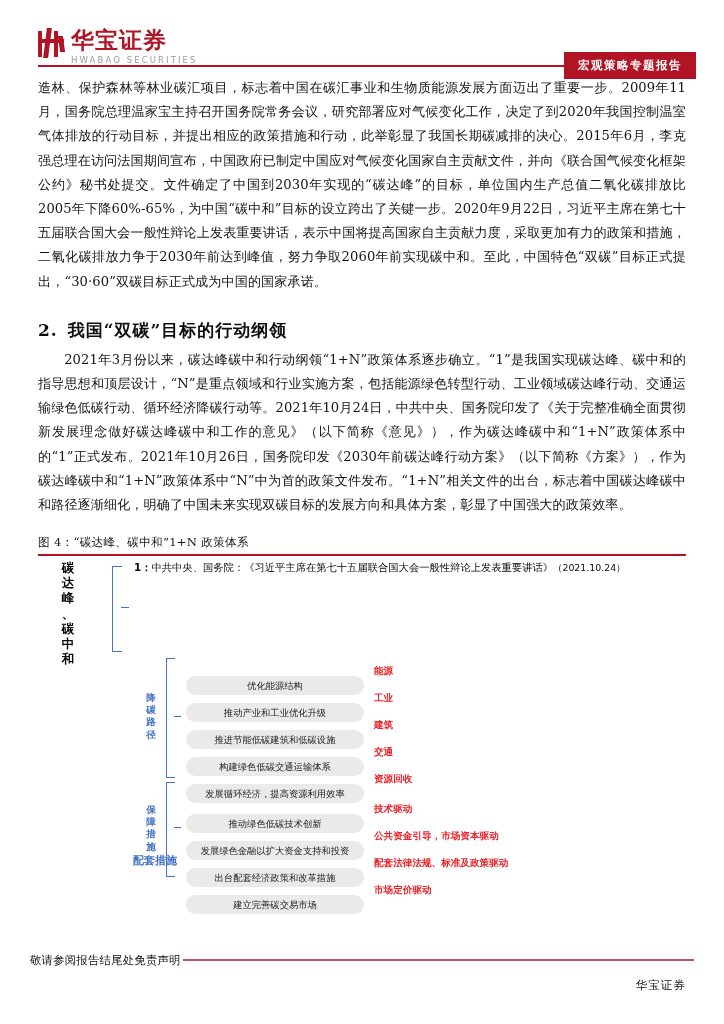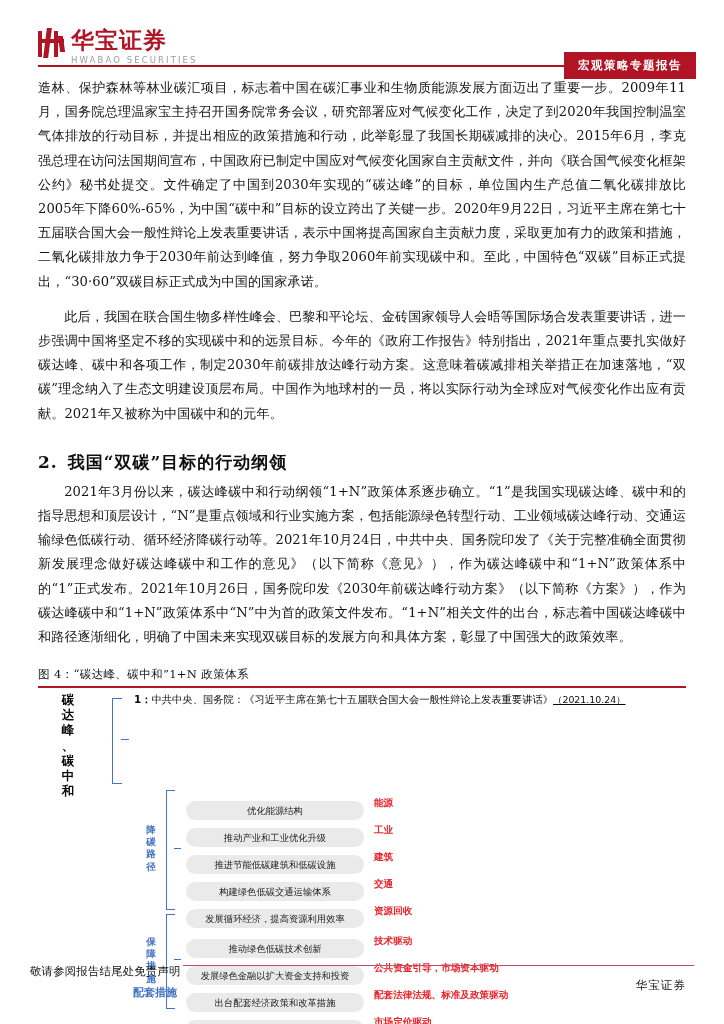--- a/index.html
+++ b/index.html
@@ -182,21 +182,21 @@
     font-family: "DejaVu Sans", "Liberation Sans", sans-serif;
     font-size: 10.3px;
     line-height: 14px;
     color: #0b0b0b;
     white-space: nowrap;
     letter-spacing: 0;
   }
   .node-1 { left: 96px; top: 4px; }
   .node-n { left: 96px; top: 88px; }
   .node-line b { font-weight: bold; }
-  .node-line .date { font-size: 9.4px; text-decoration: underline; }
+  .node-line .date { font-size: 9.4px; }
 
   
   .grp-bracket {
     position: absolute;
     border-left: 1.4px solid #4472c4;
     border-top: 1.4px solid #4472c4;
     border-bottom: 1.4px solid #4472c4;
     width: 8px;
   }
   .grp-bracket-a { left: 128px; top: 102px; height: 118px; }
@@ -240,21 +240,21 @@
 
   
   .row {
     position: absolute;
     left: 148px;
     height: 19px;
   }
   .row-box {
     position: absolute;
     left: 0;
-    top: 8px;
+    top: 15px;
     width: 178px;
     height: 19px;
     background: #eaeaea;
     border-radius: 9.5px;
     display: flex;
     align-items: center;
     justify-content: center;
     text-align: center;
   }
   .row-box-text {
@@ -292,21 +292,20 @@
     width: 664px;
     display: flex;
     align-items: center;
   }
   .footer-note {
     font-size: 11.4px;
     line-height: 16px;
     color: #141414;
     white-space: nowrap;
     letter-spacing: 0.2px;
-    margin-top: 11px;
   }
   .footer-line {
     flex: 1;
     height: 1.1px;
     background: #c0506a;
     margin-left: 2px;
   }
   .footer-brand {
     position: absolute;
     right: 38px;
@@ -334,21 +333,20 @@
     </div>
   </div>
   <div class="header-rule"></div>
   <div class="header-badge">宏观策略专题报告</div>
 </div>
 
 <div class="content">
 
   <p class="body-para no-indent">造林、保护森林等林业碳汇项目，标志着中国在碳汇事业和生物质能源发展方面迈出了重要一步。2009年11月，国务院总理温家宝主持召开国务院常务会议，研究部署应对气候变化工作，决定了到2020年我国控制温室气体排放的行动目标，并提出相应的政策措施和行动，此举彰显了我国长期碳减排的决心。2015年6月，李克强总理在访问法国期间宣布，中国政府已制定中国应对气候变化国家自主贡献文件，并向《联合国气候变化框架公约》秘书处提交。文件确定了中国到2030年实现的“碳达峰”的目标，单位国内生产总值二氧化碳排放比2005年下降60%-65%，为中国“碳中和”目标的设立跨出了关键一步。2020年9月22日，习近平主席在第七十五届联合国大会一般性辩论上发表重要讲话，表示中国将提高国家自主贡献力度，采取更加有力的政策和措施，二氧化碳排放力争于2030年前达到峰值，努力争取2060年前实现碳中和。至此，中国特色“双碳”目标正式提出，“30·60”双碳目标正式成为中国的国家承诺。</p>
 
-  <p class="body-para gap-above">此后，我国在联合国生物多样性峰会、巴黎和平论坛、金砖国家领导人会晤等国际场合发表重要讲话，进一步强调中国将坚定不移的实现碳中和的远景目标。今年的《政府工作报告》特别指出，2021年重点要扎实做好碳达峰、碳中和各项工作，制定2030年前碳排放达峰行动方案。这意味着碳减排相关举措正在加速落地，“双碳”理念纳入了生态文明建设顶层布局。中国作为地球村的一员，将以实际行动为全球应对气候变化作出应有贡献。2021年又被称为中国碳中和的元年。</p>
 
   <h2 class="section-head">
     <span class="num">2.</span><span>我国“双碳”目标的行动纲领</span>
   </h2>
 
   <p class="body-para">2021年3月份以来，碳达峰碳中和行动纲领“1+N”政策体系逐步确立。“1”是我国实现碳达峰、碳中和的指导思想和顶层设计，“N”是重点领域和行业实施方案，包括能源绿色转型行动、工业领域碳达峰行动、交通运输绿色低碳行动、循环经济降碳行动等。2021年10月24日，中共中央、国务院印发了《关于完整准确全面贯彻新发展理念做好碳达峰碳中和工作的意见》（以下简称《意见》），作为碳达峰碳中和“1+N”政策体系中的“1”正式发布。2021年10月26日，国务院印发《2030年前碳达峰行动方案》（以下简称《方案》），作为碳达峰碳中和“1+N”政策体系中“N”中为首的政策文件发布。“1+N”相关文件的出台，标志着中国碳达峰碳中和路径逐渐细化，明确了中国未来实现双碳目标的发展方向和具体方案，彰显了中国强大的政策效率。</p>
 
   <div class="figure-block">
     <div class="fig-caption">图 4：“碳达峰、碳中和”1+N 政策体系</div>
     <div class="fig-rule-top"></div>

